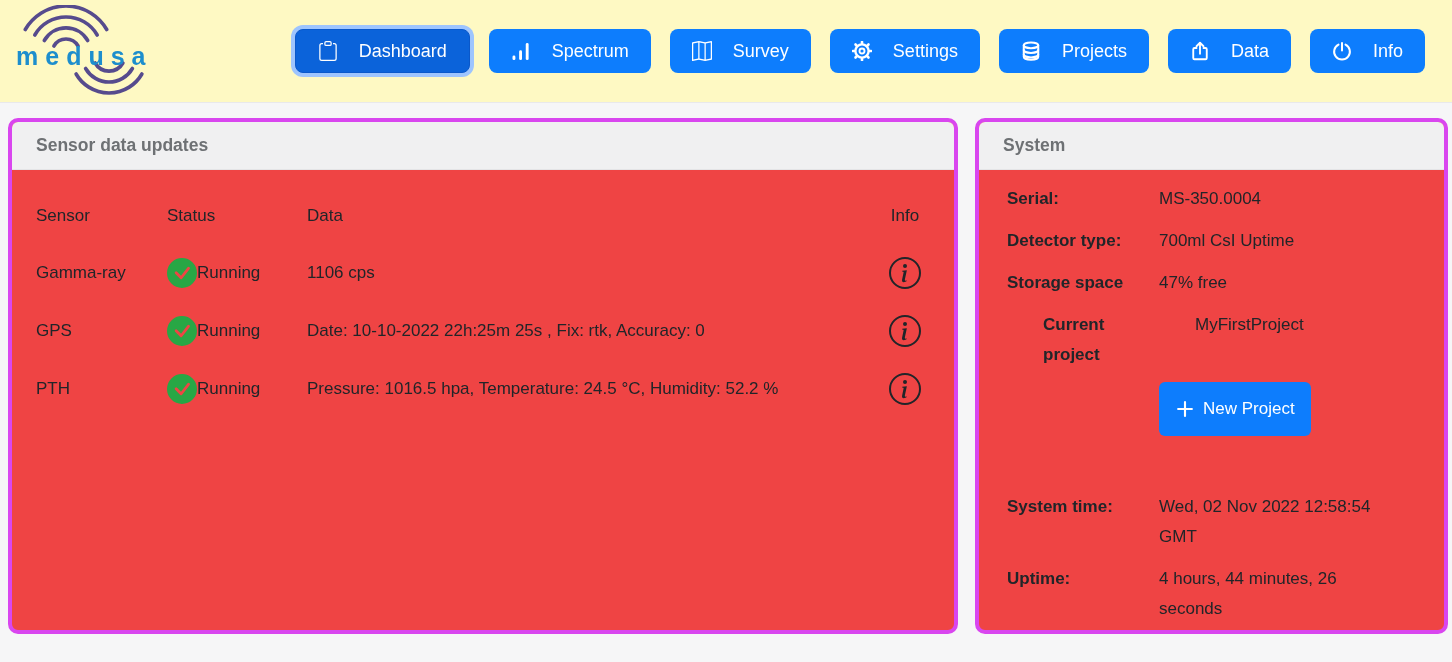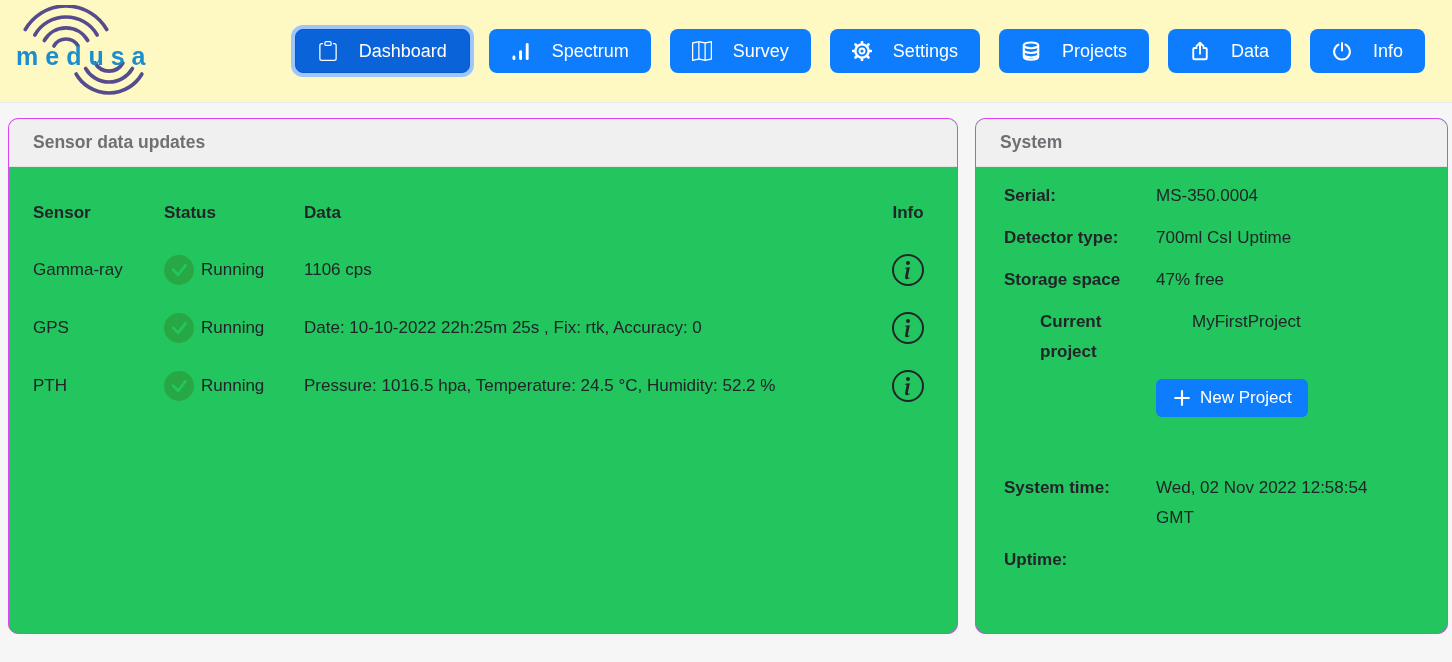--- a/index.html
+++ b/index.html
@@ -40,59 +40,59 @@
   .nav-btn svg { width: 20px; height: 20px; display: block; }
   .nav-btn.active {
     background: #0b63da;
     border: 1px solid #0a58ca;
     box-shadow: 0 0 0 4px #9ec5fe;
   }
 
   
   main { display: flex; gap: 17px; padding: 15px 4px 0 8px; }
   .card {
-    background: #22c55e; border: 1px solid #d946ef; border-radius: 10px;
+    background: #ef4444; border: 4px solid #d946ef; border-radius: 10px;
     height: 516px; overflow: hidden;
   }
   .sensor-card { width: 950px; flex-shrink: 0; }
   .system-card { flex: 1; }
   .card-header {
     background: #f0f0f1; border-bottom: 1px solid #e4e4e6;
     padding: 13px 16px 13px 24px;
     font-weight: bold; font-size: 17.5px; color: #6e7174;
   }
 
   
   .sensor-grid {
     display: grid;
     grid-template-columns: 131px 140px 1fr 64px;
     padding: 31px 17px 0 24px;
     row-gap: 26px;
     align-items: center;
     font-size: 17px;
   }
-  .th { font-weight: bold; line-height: 30px; }
+  .th { font-weight: normal; line-height: 30px; }
   .info-h, .info-cell { justify-self: center; }
-  .status-cell { display: flex; align-items: center; gap: 7px; }
+  .status-cell { display: flex; align-items: center; }
   .check-icon svg { width: 30px; height: 30px; display: block; color: #28a745; }
   .info-btn { background: none; border: none; padding: 0; cursor: pointer; color: #212529; display: block; }
   .info-btn svg { width: 32px; height: 32px; display: block; }
 
   
   .system-body { padding: 14px 16px 0 28px; font-size: 17px; }
   .sys-row { display: flex; align-items: flex-start; margin-bottom: 12px; line-height: 30px; }
   .sys-label { width: 152px; flex-shrink: 0; font-weight: bold; }
   .sys-label.force-wrap { width: 86px; margin-right: 66px; margin-left: 36px; }
   .sys-value { max-width: 245px; }
   .btn-row { margin: 2px 0 0 152px; }
   .new-project-btn {
     display: flex; align-items: center; gap: 8px;
     background: #0d7dfd; color: #fff;
     border: none; border-radius: 6px;
-    height: 38px; padding: 0 16px;
+    height: 54px; padding: 0 16px;
     font-size: 17px; font-family: inherit; cursor: pointer;
   }
   .new-project-btn svg { width: 20px; height: 20px; display: block; }
   .sys-gap { height: 56px; }
 </style>
 </head>
 <body>
 
 <header class="navbar">
   <div class="logo">
@@ -309,17 +309,18 @@
 
       <div class="sys-gap"></div>
 
       <div class="sys-row">
         <div class="sys-label">System time:</div>
         <div class="sys-value">Wed, 02 Nov 2022 12:58:54 GMT</div>
       </div>
 
       <div class="sys-row">
         <div class="sys-label">Uptime:</div>
+        <div class="sys-value">4 hours, 44 minutes, 26 seconds</div>
       </div>
 
     </div>
   </section>
 </main>
 
 </body></html>

